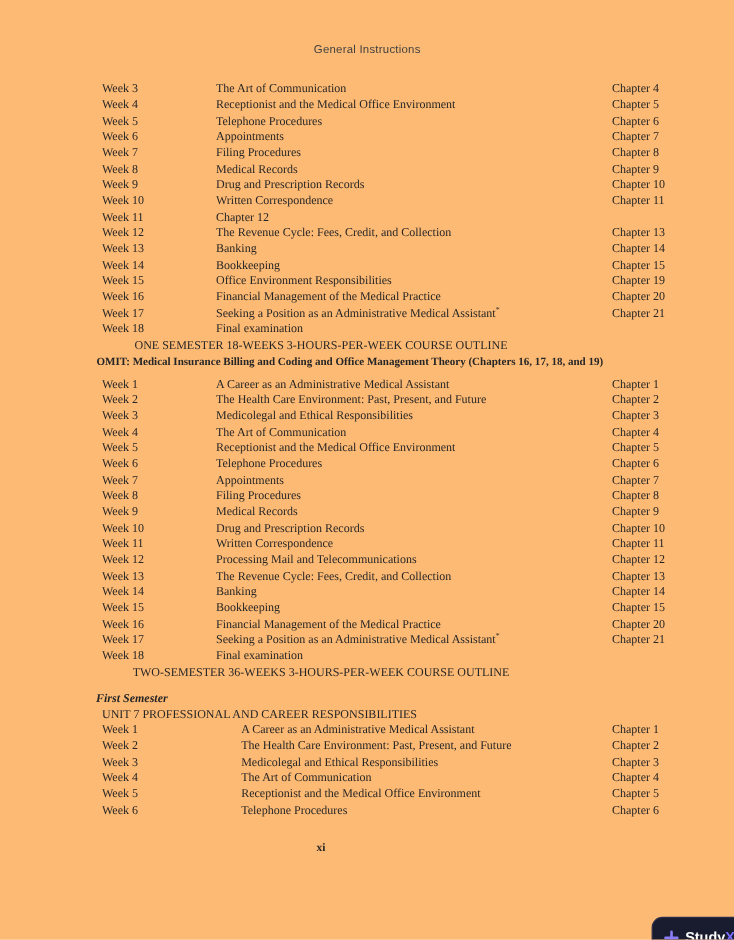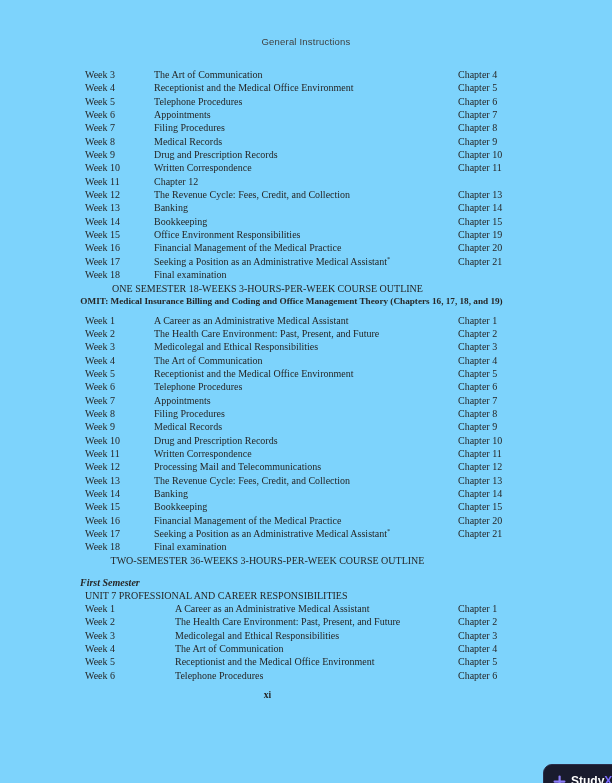--- a/index.html
+++ b/index.html
@@ -1,21 +1,21 @@
 <!DOCTYPE html>
 <html><head>
 <meta charset="utf-8">
 <style>
   html, body { margin: 0; padding: 0; }
   body { background: #ffffff; }
   .page {
     position: relative;
     width: 612px;
     height: 783px;
-    background: #7dd3fc;
+    background: #fdba74;
     overflow: hidden;
     font-family: "Liberation Serif", serif;
     color: #262626;
   }
   .running-head {
     position: absolute;
     top: 36px;
     left: 0;
     width: 612px;
     text-align: center;
@@ -30,20 +30,21 @@
     left: 0;
     width: 535px;
   }
   .course-table { margin-left: 85px; }
   .course-table .row {
     display: grid;
     grid-template-columns: 69px 304px 1fr;
     font-size: 10px;
     line-height: 13.35px;
     white-space: nowrap;
+    gap: 26px;
   }
   .course-table.wide-week .row {
     grid-template-columns: 90px 283px 1fr;
   }
   .row sup { font-size: 6.5px; vertical-align: super; line-height: 0; }
   .section-title {
     text-align: center;
     font-weight: normal;
     font-size: 10px;
     line-height: 13px;
@@ -66,21 +67,21 @@
     font-size: 10px;
     line-height: 13px;
   }
   .unit-heading {
     margin-left: 85px;
     font-size: 10px;
     line-height: 13.35px;
     white-space: nowrap;
   }
   .page-number {
-    margin-top: 7px;
+    margin-top: 19px;
     text-align: center;
     font-weight: bold;
     font-size: 9.5px;
     line-height: 12px;
   }
   .watermark {
     position: absolute;
     left: 543px;
     top: 764px;
     width: 92px;

